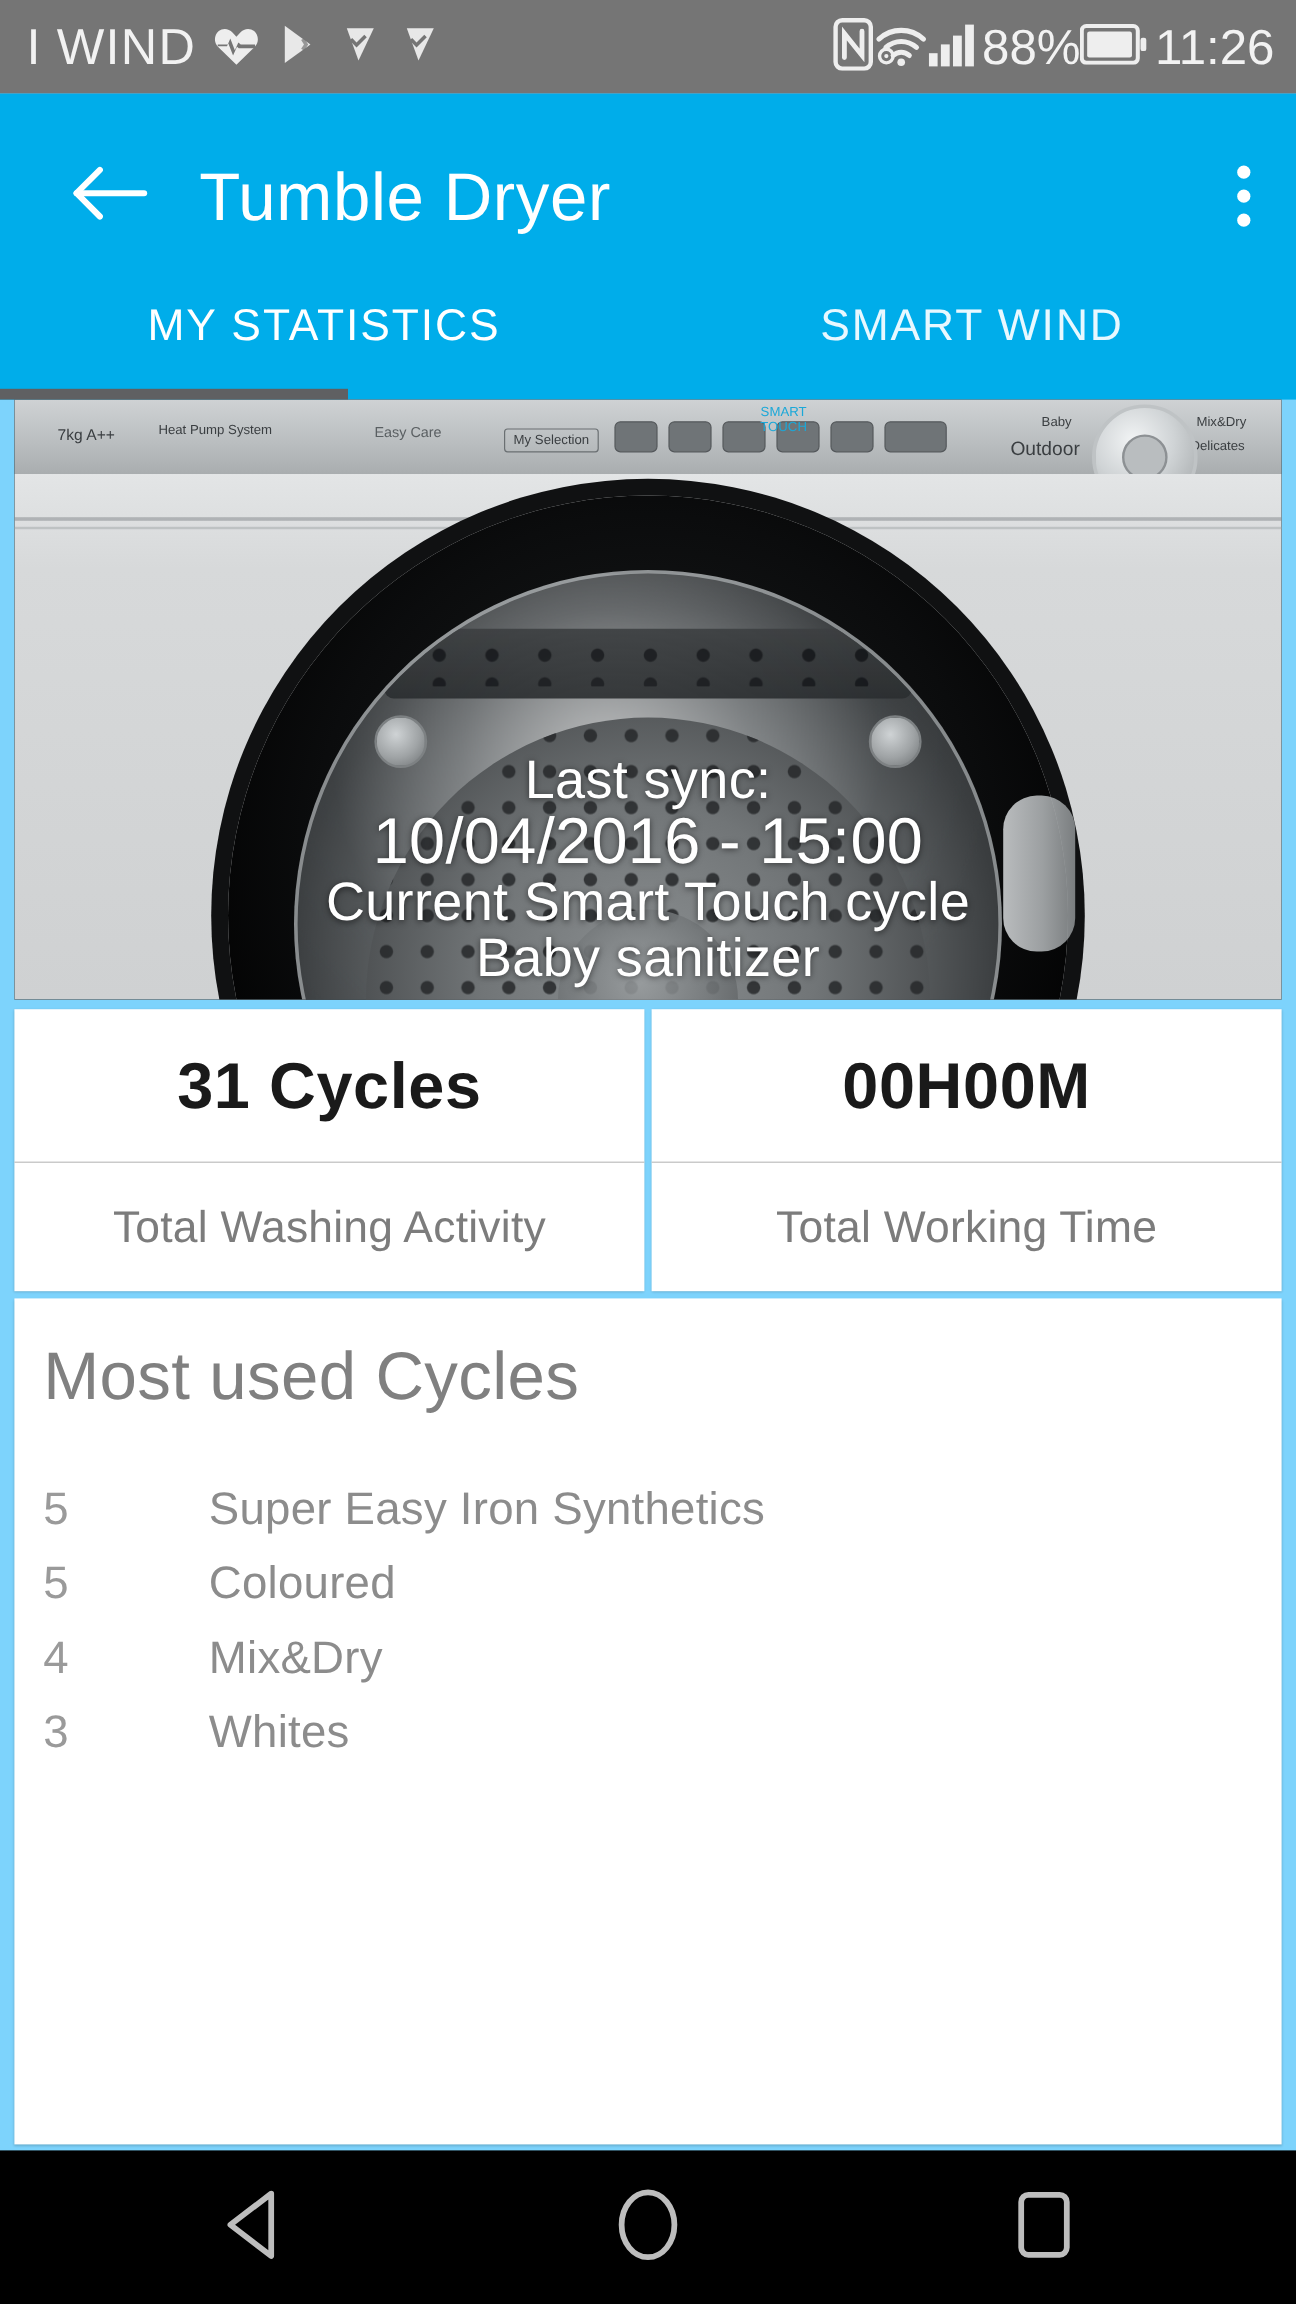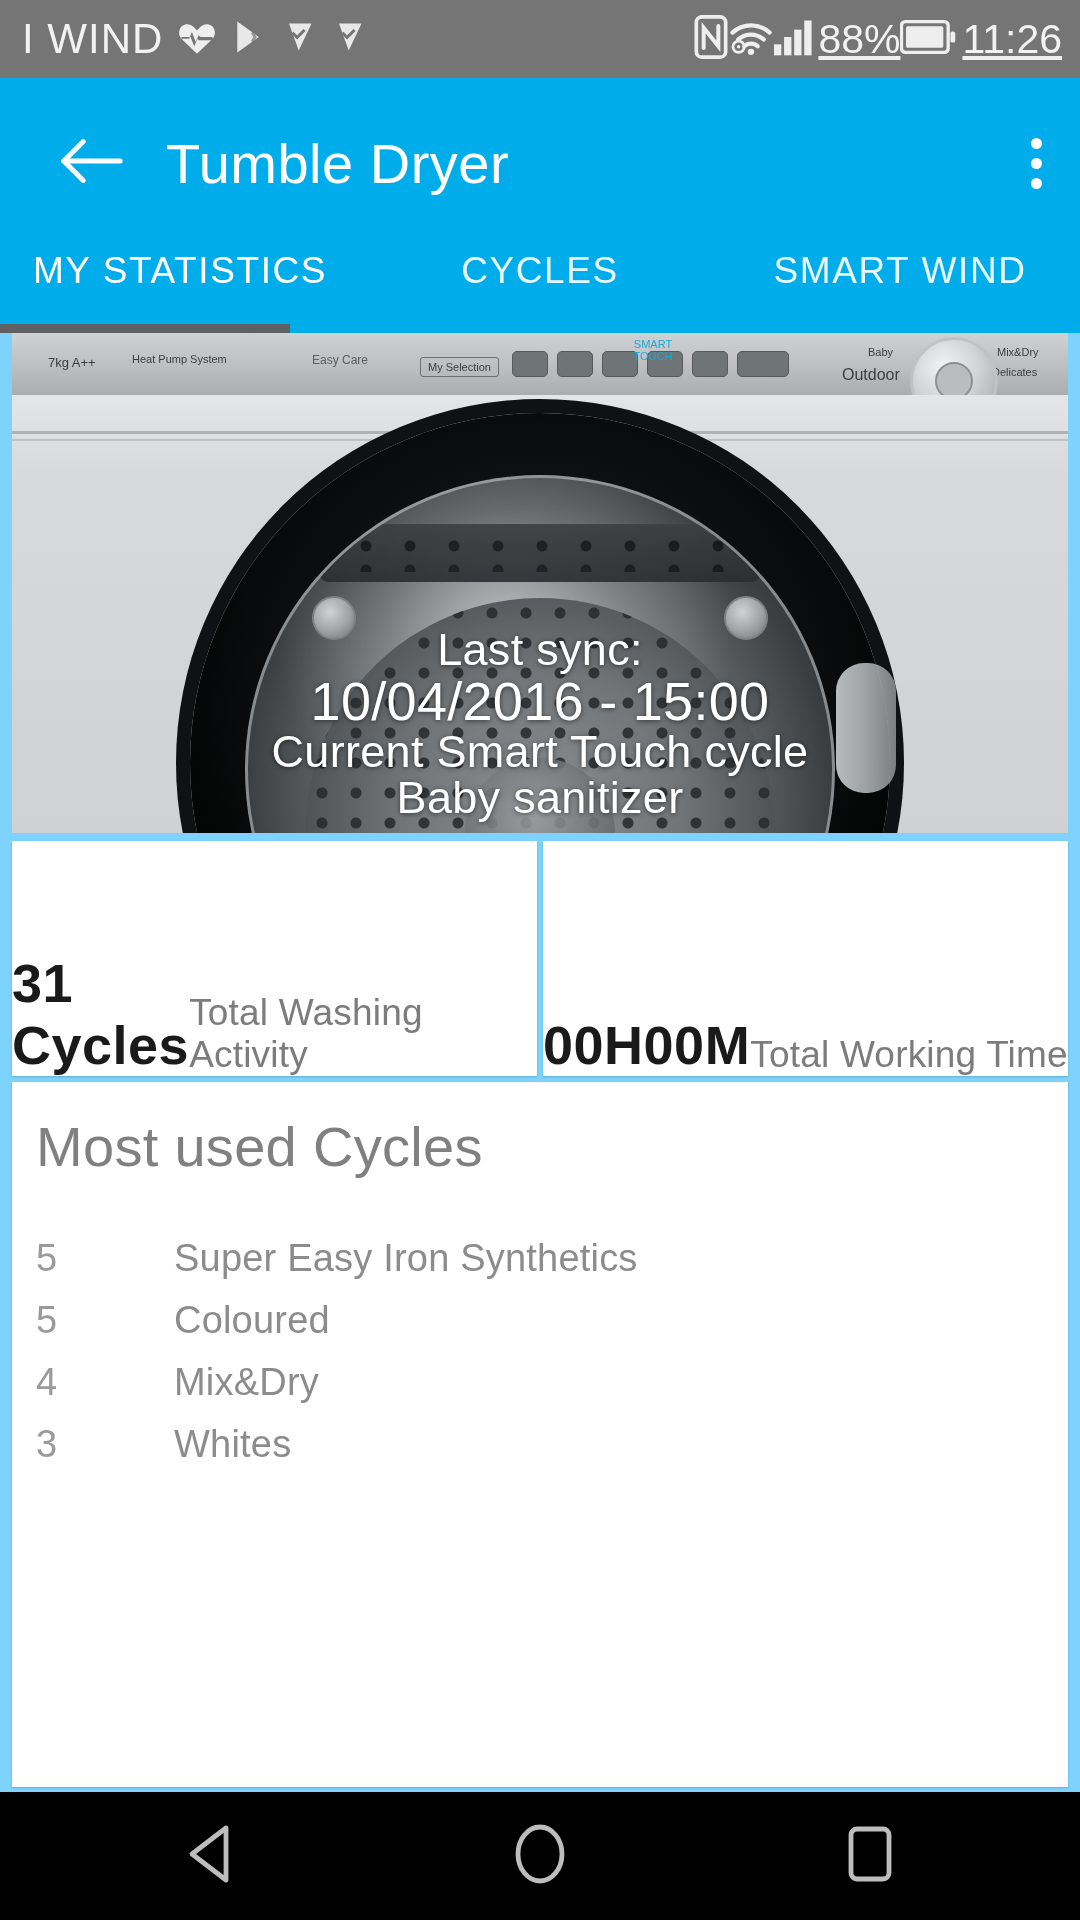--- a/index.html
+++ b/index.html
@@ -14,21 +14,21 @@
   
   .statusbar{
     position:absolute; top:0; left:0; width:1080px; height:78px;
     background:#757575; color:#f0f0f0;
     display:flex; align-items:center; justify-content:space-between;
     padding:0 18px 0 22px;
   }
   .sb-left{ display:flex; align-items:center; gap:14px; }
   .carrier{ font-size:42px; letter-spacing:1px; font-weight:400; color:#f2f2f2;
             font-family:"Liberation Sans", sans-serif; }
-  .sb-right{ display:flex; align-items:center; gap:0;text-decoration:underline; }
+  .sb-right{ display:flex; align-items:center; gap:0; }
   .sb-icon{ display:block; }
   .battpct{ font-size:41px; color:#f2f2f2; letter-spacing:0px; }
   .clock{ font-size:41px; color:#f2f2f2; margin-left:6px; letter-spacing:0px; }
 
   
   .appbar{
     position:absolute; top:78px; left:0; width:1080px; height:255px;
     background:#00adea;
   }
   .appbar-row{
@@ -179,23 +179,22 @@
   }
   .ov-date{ font-size:54px; line-height:1.04; letter-spacing:0.3px;
             text-shadow:0 1px 5px rgba(0,0,0,.55); }
 
   
   .stats{
     position:absolute; top:841px; left:12px; width:1056px; height:235px;
     display:flex; gap:6px;
   }
   .card{
-    flex:1 1 0; background:#fff; display:flex; flex-direction:row;
+    flex:1 1 0; background:#fff; display:flex; flex-direction:column;
     box-shadow:0 1px 2px rgba(0,0,0,.18);
-    align-items:flex-end;
   }
   .card-value{
     flex:0 0 127px; display:flex; align-items:center; justify-content:center;
     font-size:54px; color:#1a1a1a; font-weight:700; letter-spacing:0.5px;
     font-family:"Liberation Sans", sans-serif;
   }
   .card-sep{ height:1px; background:#bdbdbd; margin:0; }
   .card-label{
     flex:1 1 auto; display:flex; align-items:center; justify-content:center;
     font-size:37px; color:#7c7c7c; letter-spacing:0.2px;
@@ -316,21 +315,20 @@
       <div class="apptitle">Tumble Dryer</div>
       <div class="overflow">
         <span class="odot"></span>
         <span class="odot"></span>
         <span class="odot"></span>
       </div>
     </div>
 
     <div class="tabs">
       <div class="tab active">MY STATISTICS</div>
-      <div class="tab">CYCLES</div>
       <div class="tab">SMART WIND</div>
       <div class="tab-indicator"></div>
     </div>
   </div>
 
   <div class="hero">
     <div class="hero-photo">
 
       <div class="panel">
         <span class="panel-txt" style="left:36px;  top:22px;">7kg A++</span>

